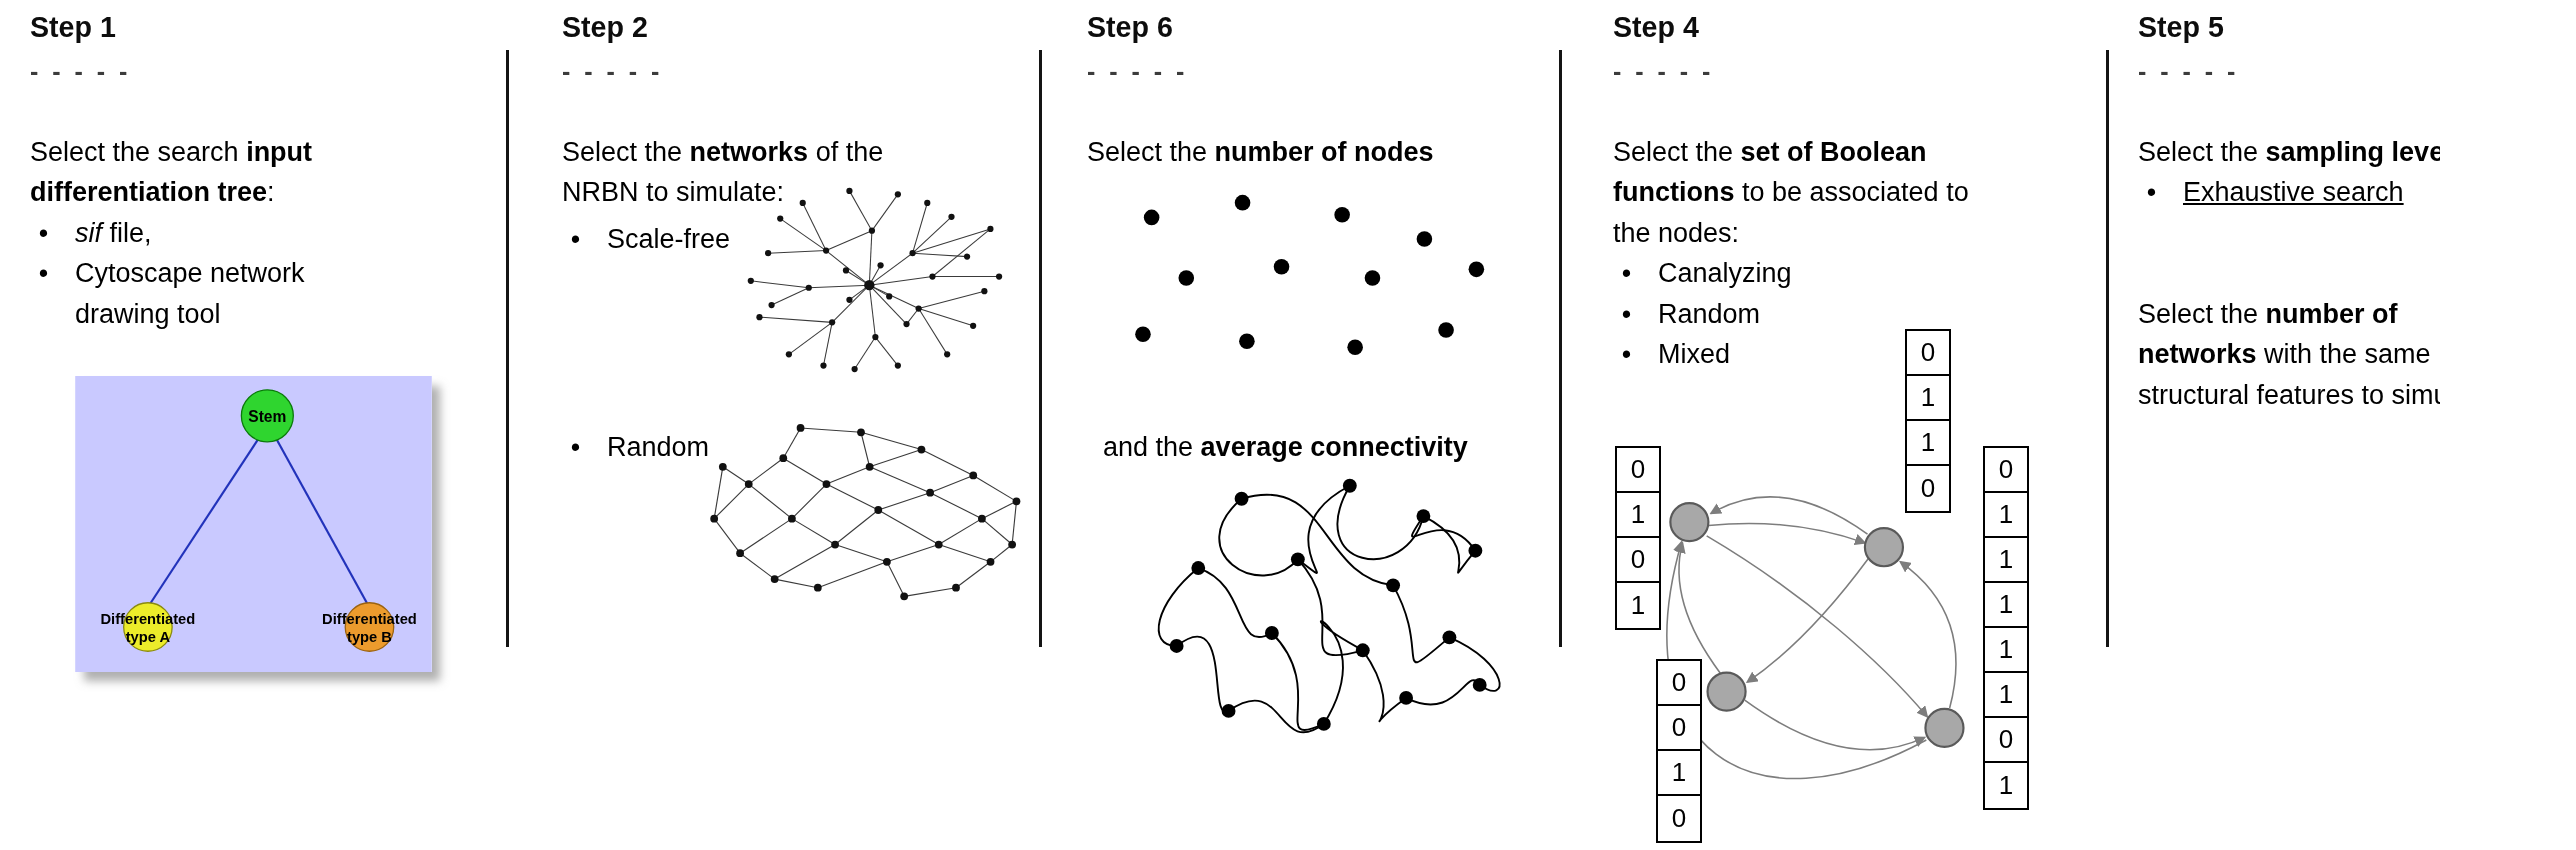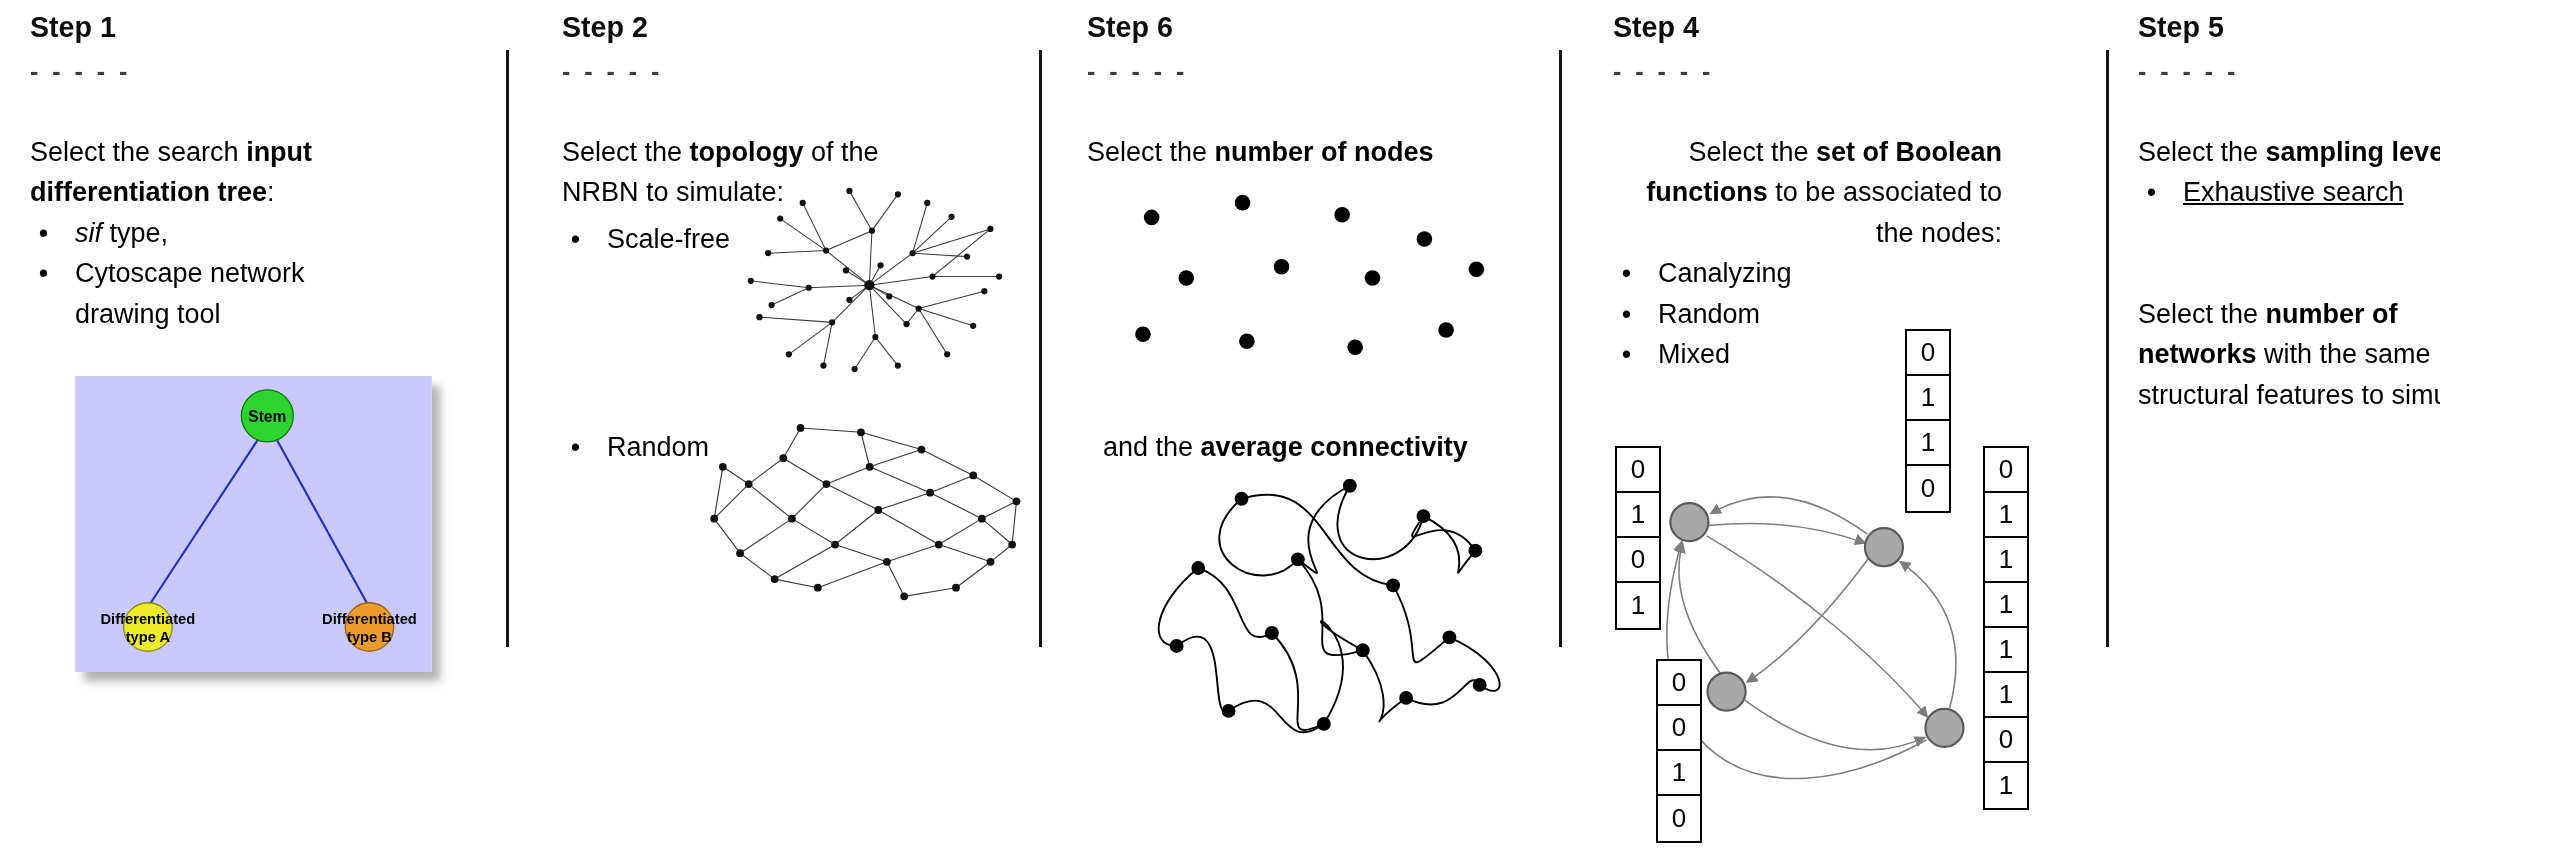--- a/index.html
+++ b/index.html
@@ -45,21 +45,21 @@
 <body>
 
 <div id="fig">
 
   <div class="col" id="col1">
     <div class="step-title">Step 1</div>
     <div class="dashes">- - - - -</div>
     <p class="para"><span>Select the search </span><b>input differentiation tree</b><span>:</span></p>
     <div class="li">
       <span class="marker"></span>
-      <span class="li-text"><i>sif</i><span> type,</span></span>
+      <span class="li-text"><i>sif</i><span> file,</span></span>
     </div>
     <div class="li">
       <span class="marker"></span>
       <span class="li-text">Cytoscape network drawing tool</span>
     </div>
 
     <div class="tree-wrap">
       <svg width="357" height="296" viewBox="0 0 412 342">
         <rect x="0" y="0" width="412" height="342" fill="#c9c9ff"></rect>
         <line x1="212" y1="72" x2="86" y2="264" stroke-width="2.5" stroke="#2233bb"></line>
@@ -74,21 +74,21 @@
         <text x="340" y="307" text-anchor="middle" font-size="17" font-weight="bold">type B</text>
       </svg>
     </div>
   </div>
 
   <div class="divider" style="left:506px;"></div>
 
   <div class="col" id="col2">
     <div class="step-title">Step 2</div>
     <div class="dashes">- - - - -</div>
-    <p class="para" style="width:376px;"><span>Select the </span><b>topology</b><span> of the NRBN to simulate:</span></p>
+    <p class="para" style="width:376px;"><span>Select the </span><b>networks</b><span> of the NRBN to simulate:</span></p>
 
     <div class="li abs-li" style="left:0;top:209px;">
       <span class="marker"></span>
       <span class="li-text">Scale-free</span>
     </div>
     <svg id="sf-net" class="netsvg" style="left:130px;top:167px;" width="346" height="212" viewBox="0 0 400 245">
         <line x1="205" y1="125" x2="155" y2="85" stroke="#3a3a3a" stroke-width="1.2"></line>
         <line x1="205" y1="125" x2="255" y2="88" stroke="#3a3a3a" stroke-width="1.2"></line>
         <line x1="205" y1="125" x2="262" y2="152" stroke="#3a3a3a" stroke-width="1.2"></line>
         <line x1="205" y1="125" x2="162" y2="168" stroke="#3a3a3a" stroke-width="1.2"></line>
@@ -291,21 +291,21 @@
         <circle cx="320" cy="270" r="8" fill="#000"></circle>
         <circle cx="405" cy="255" r="8" fill="#000"></circle>
       </svg>
   </div>
 
   <div class="divider" style="left:1559px;"></div>
 
   <div class="col" id="col4">
     <div class="step-title">Step 4</div>
     <div class="dashes">- - - - -</div>
-    <p class="para" style="width:389px;text-align:right;"><span>Select the </span><b>set of Boolean functions</b><span> to be associated to the nodes:</span></p>
+    <p class="para" style="width:389px;"><span>Select the </span><b>set of Boolean functions</b><span> to be associated to the nodes:</span></p>
     <div class="li">
         <span class="marker"></span>
         <span class="li-text">Canalyzing</span>
       </div>
     <div class="li">
         <span class="marker"></span>
         <span class="li-text">Random</span>
       </div>
     <div class="li">
         <span class="marker"></span>

